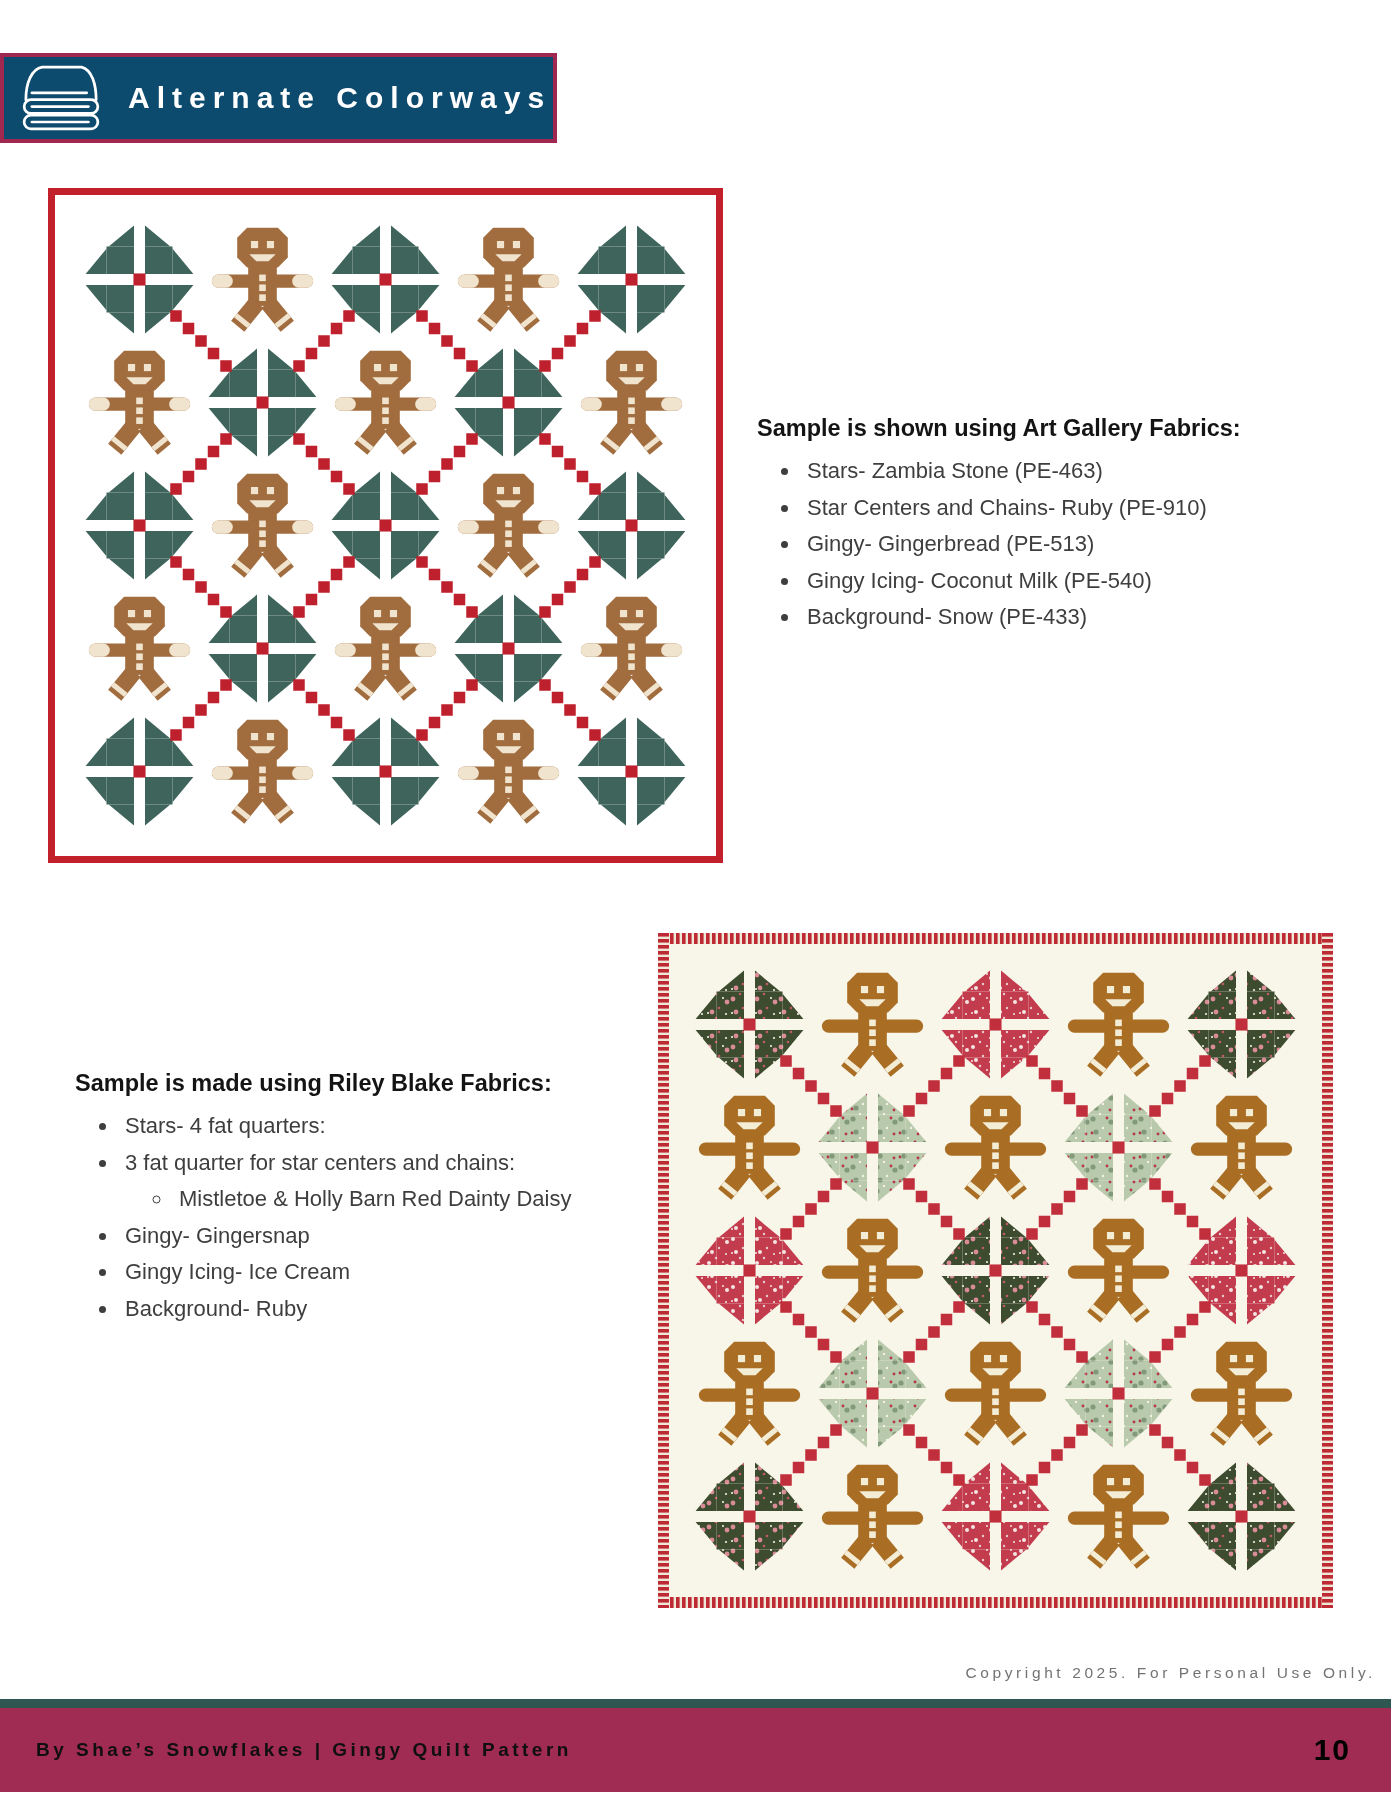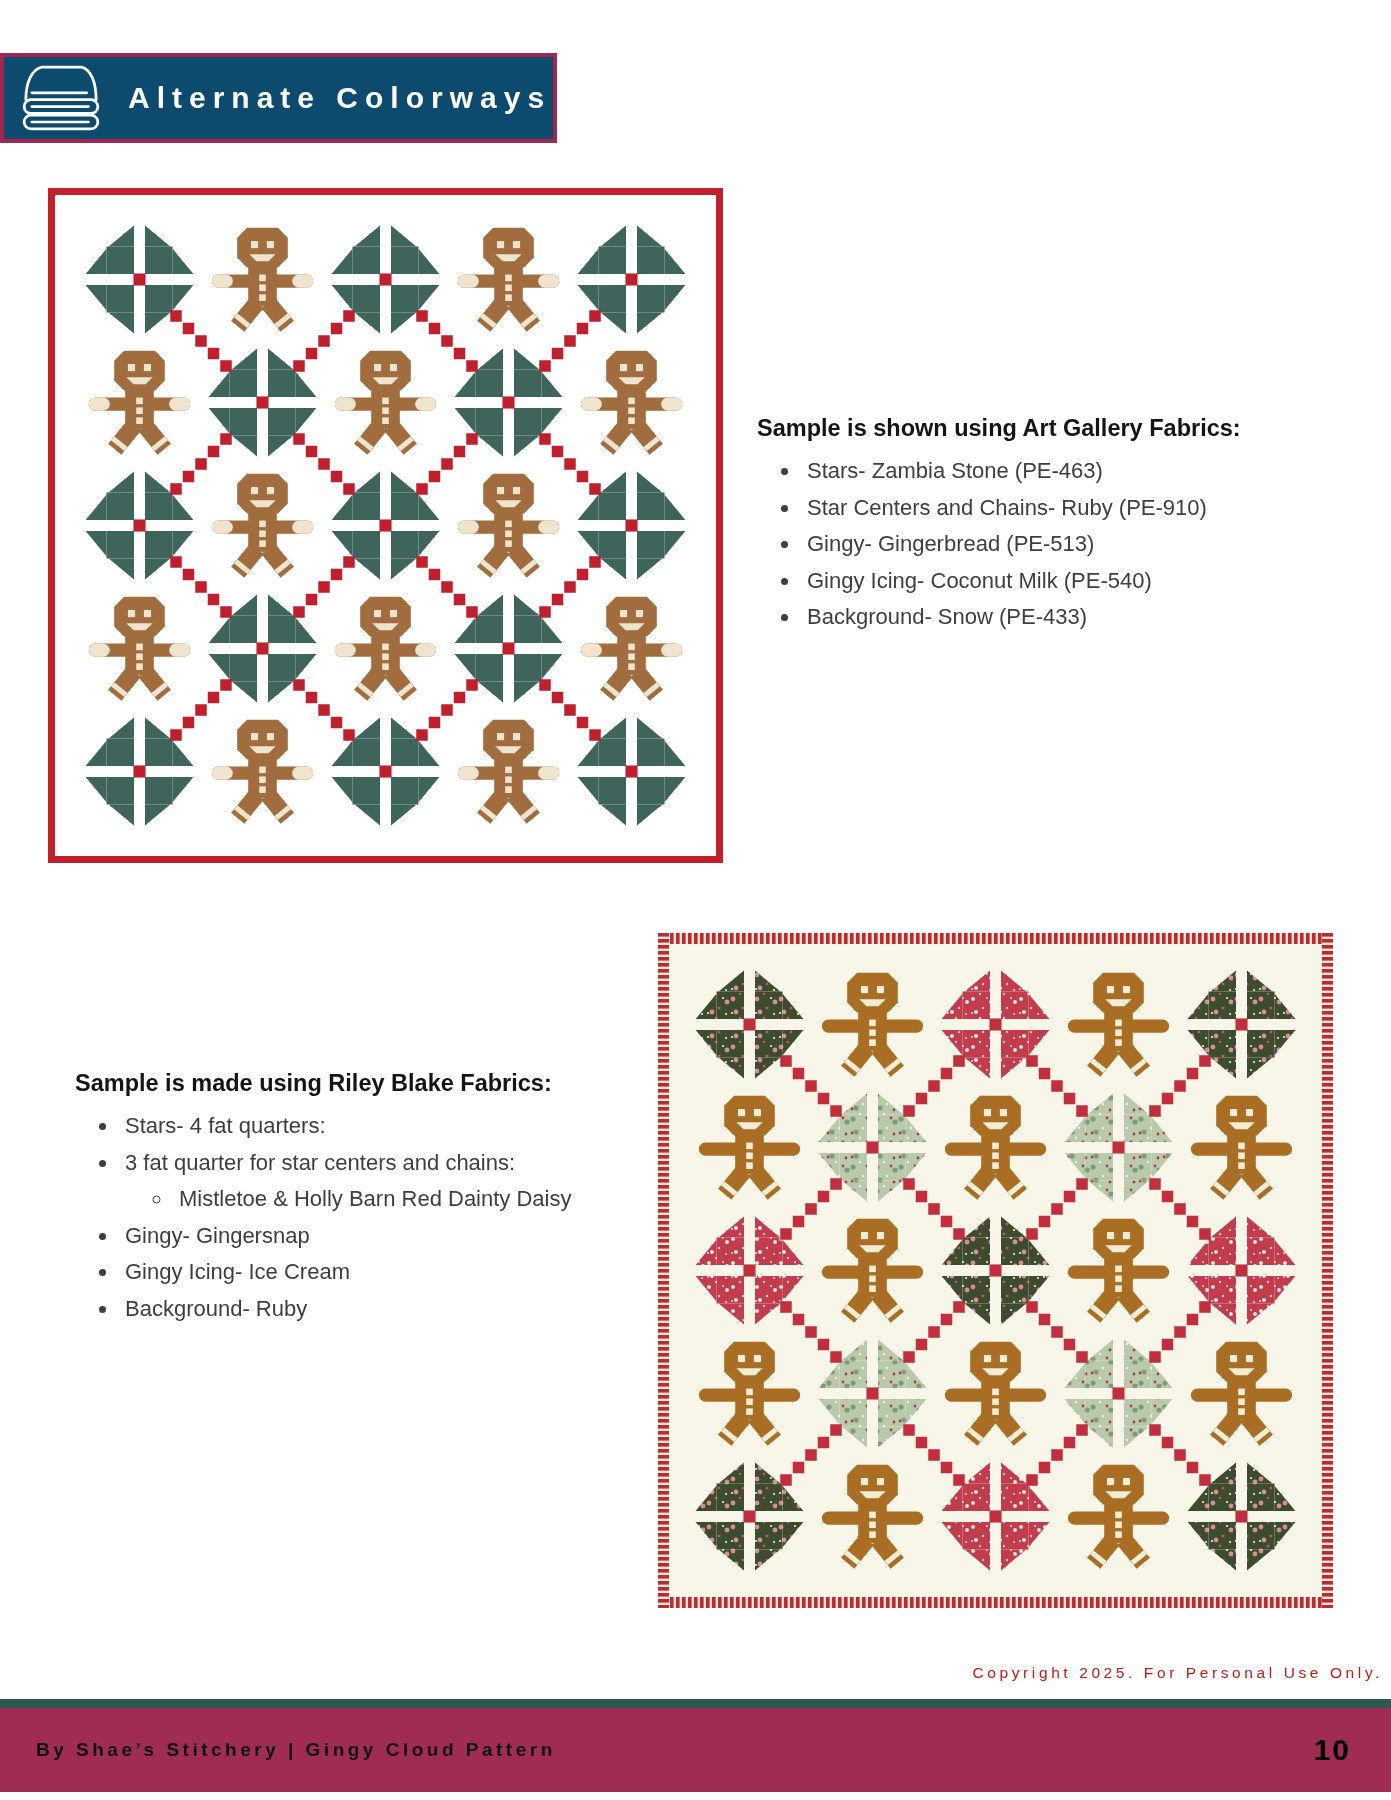--- a/index.html
+++ b/index.html
@@ -25,21 +25,21 @@
   
   .fab-block{position:absolute;line-height:36.5px;font-size:22px;}
   .fab-block h3{margin:0 0 10px 0;font-size:23.5px;color:#141414;line-height:30px;}
   .fab-block ul{margin:0;padding:0 0 0 44px;list-style:disc;}
   .fab-block ul ul{list-style:circle;padding-left:48px;margin:0;}
   .fab-block li{padding-left:6px;}
   .ag-block{left:745px;top:413px;width:620px;margin-left:12px;}
   .rb-block{left:75px;top:1068px;width:580px;}
   
   .copyright{
-    position:absolute;right:8px;top:1664px;font-size:15.5px;color:#b91c1c;
+    position:absolute;right:15px;top:1664px;font-size:15.5px;color:#737373;
     letter-spacing:3.6px;white-space:nowrap;
   }
   .teal-strip{position:absolute;left:0;top:1699px;width:100%;height:9px;background:#2E5752;}
   .footer-bar{
     position:absolute;left:0;top:1708px;width:100%;height:84px;background:#A02B53;
     display:flex;align-items:center;justify-content:space-between;box-sizing:border-box;
     padding:0 40px 0 36px;
   }
   .footer-bar .byline{
     font-size:19px;font-weight:bold;letter-spacing:3.5px;color:#0f0f0f;white-space:nowrap;
@@ -982,17 +982,17 @@
       </li>
       <li>Gingy- Gingersnap</li>
       <li>Gingy Icing- Ice Cream</li>
       <li>Background- Ruby</li>
     </ul>
   </div>
 
   <div class="copyright">Copyright 2025. For Personal Use Only.</div>
   <div class="teal-strip"></div>
   <div class="footer-bar">
-    <span class="byline">By Shae’s Stitchery | Gingy Cloud Pattern</span>
+    <span class="byline">By Shae’s Snowflakes | Gingy Quilt Pattern</span>
     <span class="pagenum">10</span>
   </div>
 
 </div>
 
 </body></html>

